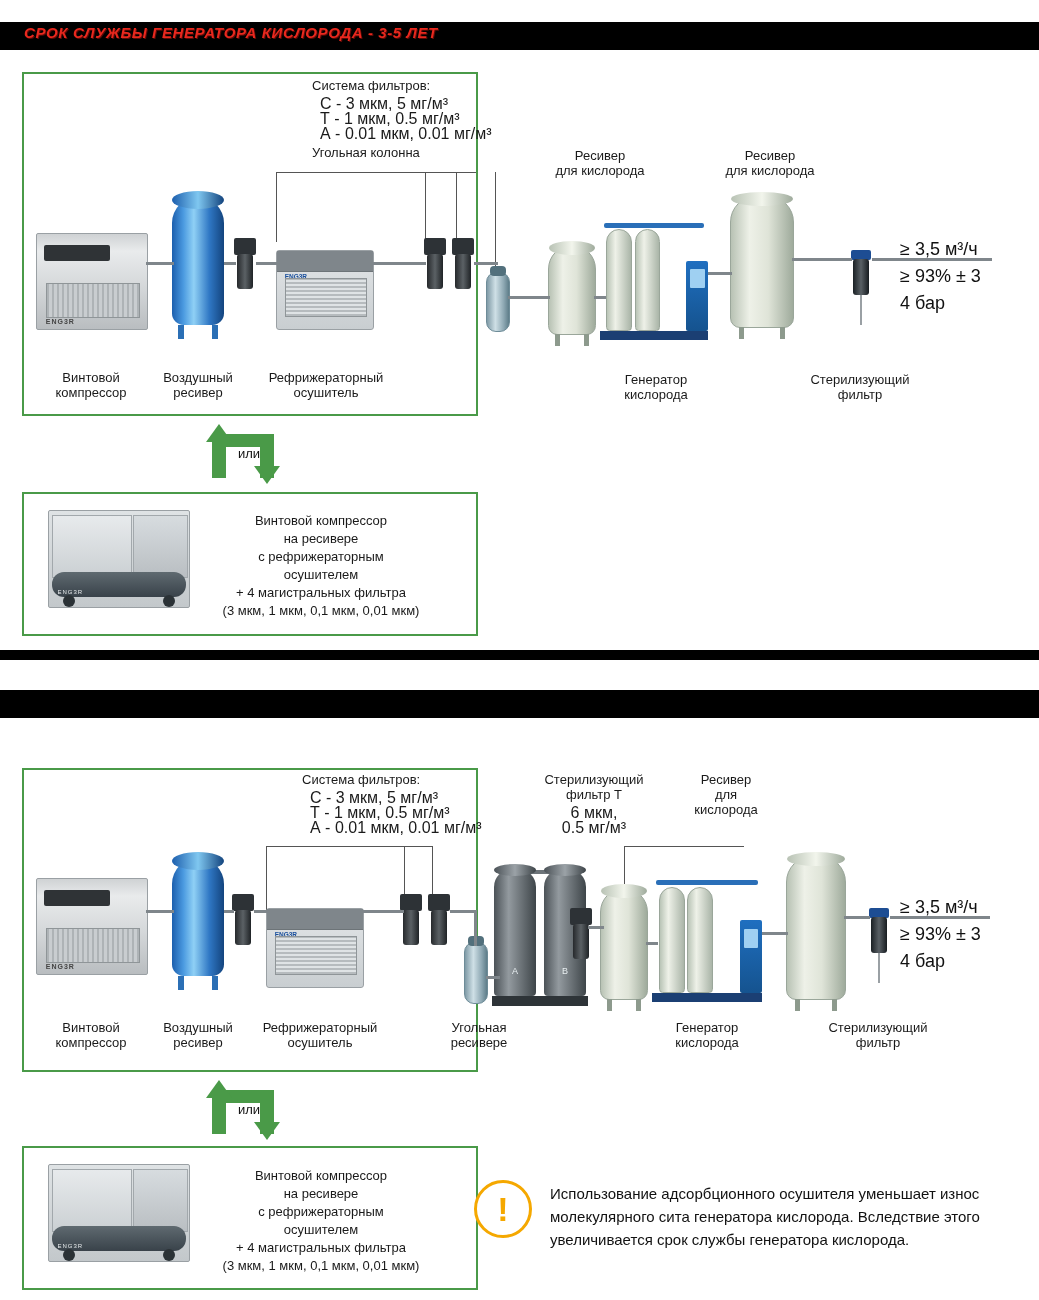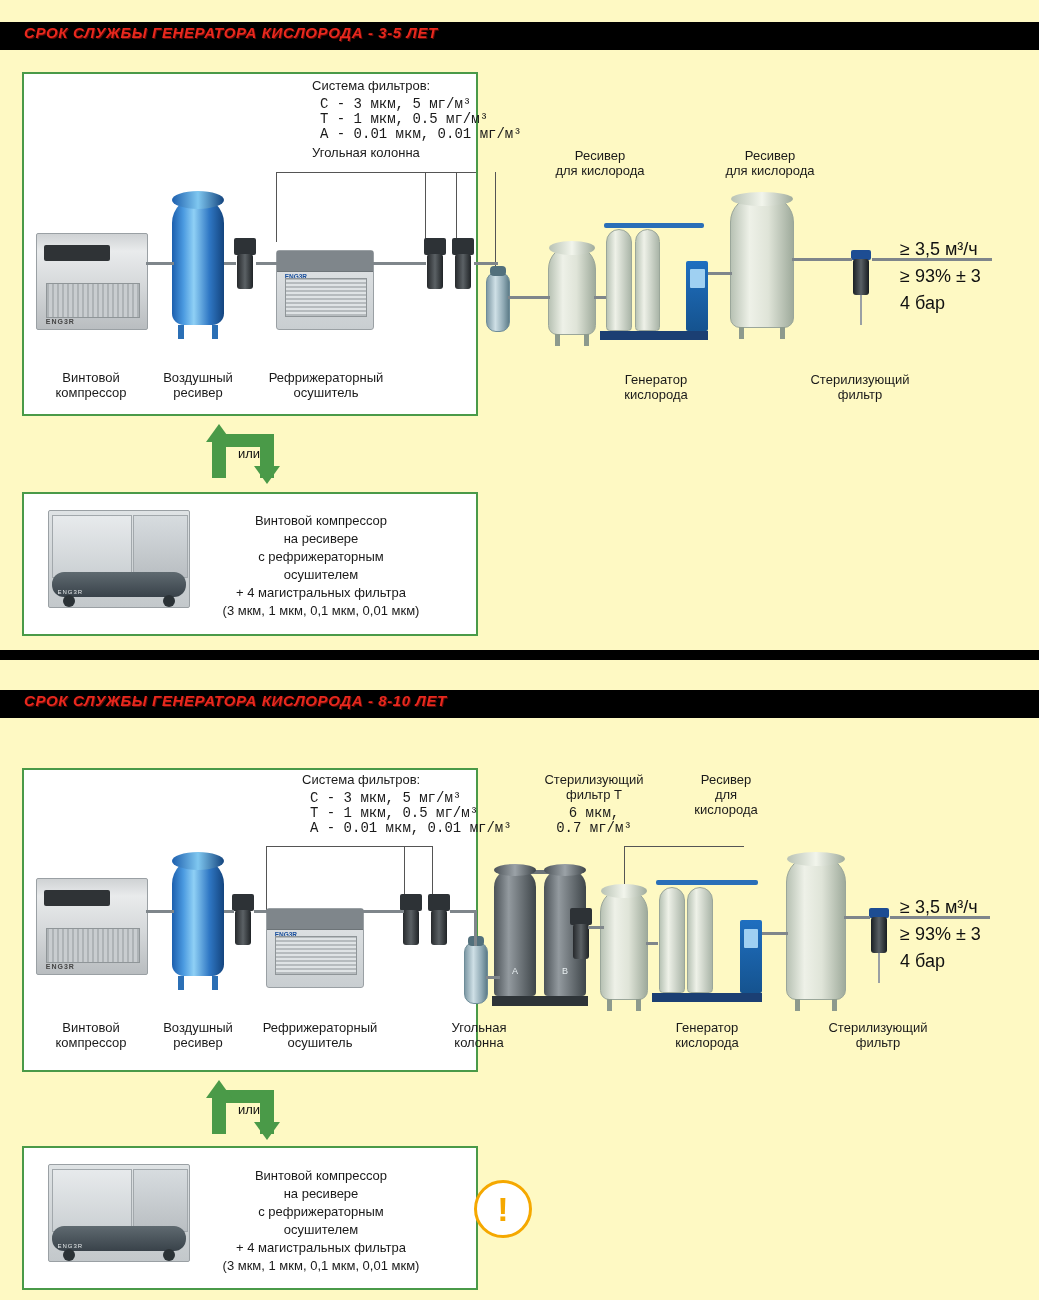--- a/index.html
+++ b/index.html
@@ -1,35 +1,35 @@
 <!DOCTYPE html>
 <html><head>
 <meta charset="utf-8">
 <style>
   html,body{margin:0;padding:0;background:#000;}
   body{width:1039px;height:1300px;position:relative;font-family:"Liberation Sans",sans-serif;overflow:hidden;}
 
-  .slide{position:absolute;left:0;width:1039px;background:#fef9c3;}
+  .slide{position:absolute;left:0;width:1039px;background:#ffffff;}
   #slide1{top:0;height:650px;}
   #slide2{top:660px;height:640px;}
 
   .banner{position:absolute;left:0;top:22px;width:1039px;height:28px;background:#000;}
   .banner-text{
     position:absolute;left:24px;top:24px;
     font-style:italic;font-weight:bold;font-size:15px;letter-spacing:.6px;
     color:#e8281e;text-shadow:1px 1px 0 #5a0a06;
     white-space:nowrap;
   }
   #slide2 .banner{top:30px;}
   #slide2 .banner-text{top:32px;}
 
   .greenbox{position:absolute;border:2px solid #4a9a48;background:#fff;}
 
   .lbl{position:absolute;font-size:13px;color:#1a1a1a;text-align:center;line-height:15px;white-space:nowrap;}
-  .lbl.small{font-size:14px;line-height:14px;font-family:Liberation Mono, monospace;}
+  .lbl.small{font-size:16px;line-height:14px;}
 
   .big{position:absolute;font-size:18px;color:#111;line-height:27px;white-space:nowrap;}
 
   
   .compressor{position:absolute;background:linear-gradient(180deg,#cfd2d4 0%,#e9ebec 18%,#d5d8da 55%,#b9bdc0 100%);border:1px solid #9aa0a4;border-radius:2px;}
   .compressor:before{content:"";position:absolute;left:6%;top:12%;width:60%;height:16%;background:#2f3336;border-radius:2px;}
   .compressor:after{content:"";position:absolute;left:8%;top:52%;width:84%;height:34%;background:repeating-linear-gradient(90deg,#aeb3b6 0 2px,#c9cdd0 2px 5px);border:1px solid #8f9598;}
   .comp-logo{position:absolute;left:8%;bottom:4%;font-size:7px;color:#444;font-weight:bold;letter-spacing:1px;}
 
   .bluetank{position:absolute;background:linear-gradient(90deg,#1c5fae 0%,#4b9ae0 22%,#8fd0f5 42%,#2f77c4 72%,#13447e 100%);border-radius:40px 40px 18px 18px;}
@@ -243,38 +243,37 @@
   <div class="lbl" style="left:196px;top:531px;width:250px;">на ресивере</div>
   <div class="lbl" style="left:196px;top:549px;width:250px;">с рефрижераторным</div>
   <div class="lbl" style="left:196px;top:567px;width:250px;">осушителем</div>
   <div class="lbl" style="left:196px;top:585px;width:250px;">+ 4 магистральных фильтра</div>
   <div class="lbl" style="left:172px;top:603px;width:298px;">(3 мкм, 1 мкм, 0,1 мкм, 0,01 мкм)</div>
 </div>
 
 <div class="slide" id="slide2">
 
   <div class="banner"></div>
-  <div class="banner-text">СРОК СЛУЖБЫ ГЕНЕРАТОРА КИСЛОРОДА  -  8-10 ЛЕТ</div>
 
   <div class="greenbox" style="left:22px;top:108px;width:452px;height:300px;"></div>
 
   <div class="lbl" style="left:302px;top:112px;text-align:left;">Система фильтров:</div>
   <div class="lbl small" style="left:310px;top:131px;text-align:left;">С - 3 мкм, 5 мг/м³</div>
   <div class="lbl small" style="left:310px;top:146px;text-align:left;">Т - 1 мкм, 0.5 мг/м³</div>
   <div class="lbl small" style="left:310px;top:161px;text-align:left;">А - 0.01 мкм, 0.01 мг/м³</div>
 
   <div class="leader-h" style="left:266px;top:186px;width:166px;"></div>
   <div class="leader" style="left:266px;top:186px;height:72px;"></div>
   <div class="leader" style="left:404px;top:186px;height:72px;"></div>
   <div class="leader" style="left:432px;top:186px;height:72px;"></div>
 
   <div class="lbl" style="left:524px;top:112px;width:140px;white-space:pre-line;">Стерилизующий
 фильтр Т</div>
   <div class="lbl small" style="left:524px;top:146px;width:140px;">6 мкм,</div>
-  <div class="lbl small" style="left:524px;top:161px;width:140px;">0.7 мг/м³</div>
+  <div class="lbl small" style="left:524px;top:161px;width:140px;">0.5 мг/м³</div>
 
   <div class="lbl" style="left:666px;top:112px;width:120px;white-space:pre-line;">Ресивер
 для
 кислорода</div>
   <div class="leader-h" style="left:624px;top:186px;width:120px;"></div>
   <div class="leader" style="left:624px;top:186px;height:44px;"></div>
 
   <div class="compressor" style="left:36px;top:218px;width:110px;height:95px;">
     <div class="comp-logo">ENG3R</div>
   </div>
@@ -373,21 +372,21 @@
   <div class="pipe-h" style="left:844px;top:256px;width:26px;"></div>
   <div class="pipe-h" style="left:890px;top:256px;width:100px;"></div>
 
   <div class="lbl" style="left:36px;top:360px;width:110px;white-space:pre-line;">Винтовой
 компрессор</div>
   <div class="lbl" style="left:150px;top:360px;width:96px;white-space:pre-line;">Воздушный
 ресивер</div>
   <div class="lbl" style="left:240px;top:360px;width:160px;white-space:pre-line;">Рефрижераторный
 осушитель</div>
   <div class="lbl" style="left:440px;top:360px;width:78px;white-space:pre-line;">Угольная
-колонна</div>
+ресивере</div>
   <div class="lbl" style="left:648px;top:360px;width:118px;white-space:pre-line;">Генератор
 кислорода</div>
   <div class="lbl" style="left:808px;top:360px;width:140px;white-space:pre-line;">Стерилизующий
 фильтр</div>
 
   <div class="big" style="left:900px;top:234px;">≥ 3,5 м³/ч</div>
   <div class="big" style="left:900px;top:261px;">≥ 93% ± 3</div>
   <div class="big" style="left:900px;top:288px;">4 бар</div>
 
   <div class="recycle" style="left:212px;top:420px;">
@@ -413,13 +412,14 @@
   <div class="lbl" style="left:196px;top:508px;width:250px;">Винтовой компрессор</div>
   <div class="lbl" style="left:196px;top:526px;width:250px;">на ресивере</div>
   <div class="lbl" style="left:196px;top:544px;width:250px;">с рефрижераторным</div>
   <div class="lbl" style="left:196px;top:562px;width:250px;">осушителем</div>
   <div class="lbl" style="left:196px;top:580px;width:250px;">+ 4 магистральных фильтра</div>
   <div class="lbl" style="left:172px;top:598px;width:298px;">(3 мкм, 1 мкм, 0,1 мкм, 0,01 мкм)</div>
 
   <div class="warn" style="left:474px;top:520px;">
     <span>!</span>
   </div>
+  <div class="warn-text" style="left:550px;top:522px;width:462px;">Использование адсорбционного осушителя уменьшает износ молекулярного сита генератора кислорода. Вследствие этого увеличивается  срок службы генератора кислорода.</div>
 </div>
 
 </body></html>

